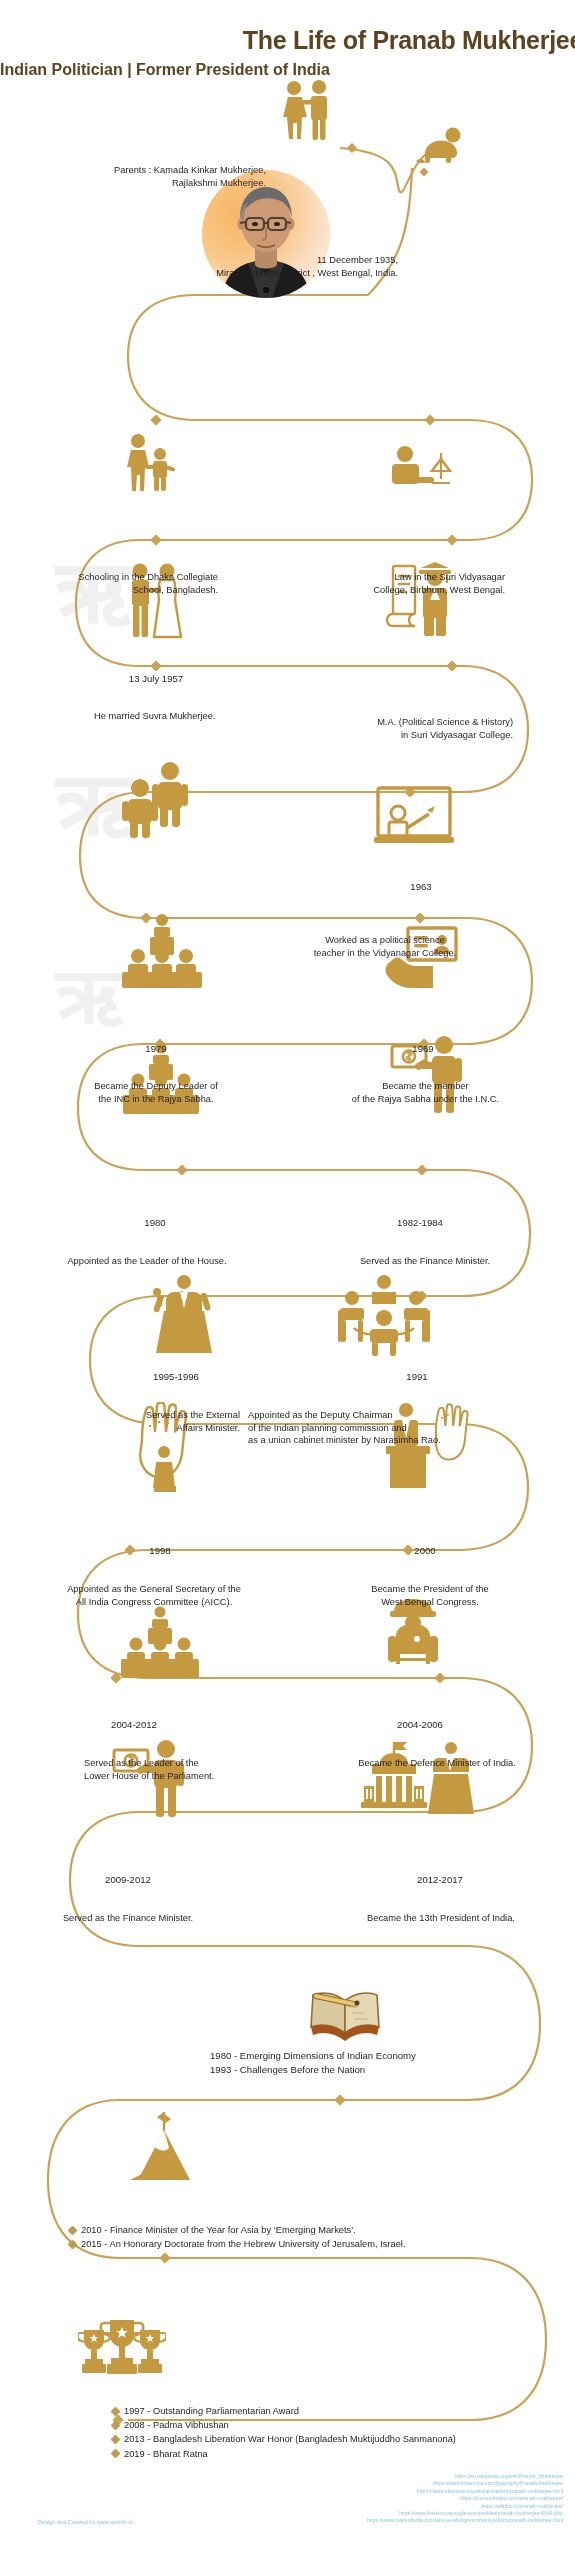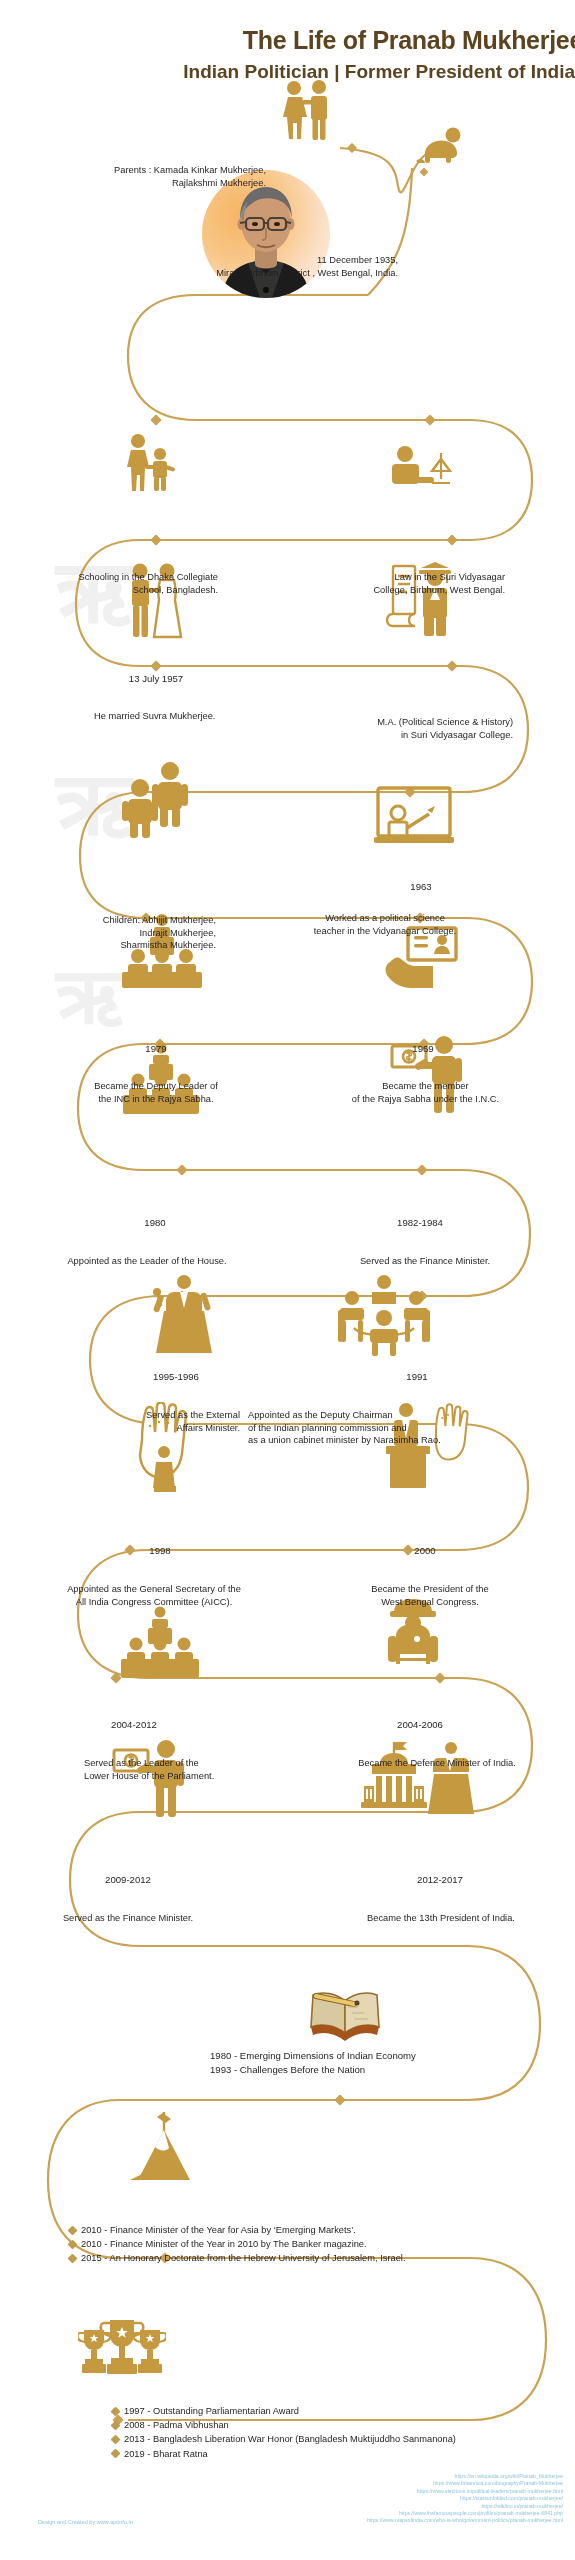--- a/index.html
+++ b/index.html
@@ -25,22 +25,22 @@
     font-size: 25px;
     font-weight: bold;
     color: #5c4420;
     letter-spacing: -0.3px;
   }
   .subtitle {
     position: absolute;
     top: 61px;
     left: 0;
     width: 575px;
-    text-align: right;
-    font-size: 19px;
+    text-align: left;
+    font-size: 16px;
     font-weight: bold;
     color: #5c4420;
   }
   
   #road {
     position: absolute;
     top: 0; left: 0;
     width: 575px;
     height: 2560px;
     pointer-events: none;
@@ -661,26 +661,23 @@
 
   <div class="tx r" style="left:300px; top:547px; width:205px; white-space:pre-line;">Law in the Suri Vidyasagar
 College, Birbhum, West Bengal.</div>
 
   <div class="yr" style="left:96px; top:673px; width:120px;">13 July 1957</div>
   <div class="tx l" style="left:58px; top:686px; width:240px; white-space:pre-line;padding-left:36px;">He married Suvra Mukherjee.</div>
 
   <div class="tx r" style="left:288px; top:692px; width:225px; white-space:pre-line;">M.A. (Political Science &amp; History)
 in Suri Vidyasagar College.</div>
 
-  <div class="tx r" style="left:36px; top:890px; width:180px; white-space:pre-line;">Children:    Abhijit Mukherjee,
-Indrajit Mukherjee,
-Sharmistha Mukherjee.</div>
 
   <div class="yr" style="left:366px; top:881px; width:110px;">1963</div>
-  <div class="tx c" style="left:260px; top:888px; width:250px; white-space:pre-line;">Worked as a political science
+  <div class="tx c" style="left:260px; top:910px; width:250px; white-space:pre-line;">Worked as a political science
 teacher in the Vidyanagar College.</div>
 
   <div class="yr" style="left:106px; top:1043px; width:100px;">1979</div>
   <div class="tx c" style="left:36px; top:1056px; width:240px; white-space:pre-line;">Became the Deputy Leader of
 the INC in the Rajya Sabha.</div>
 
   <div class="yr" style="left:378px; top:1043px; width:90px;">1969</div>
   <div class="tx c" style="left:318px; top:1056px; width:215px; white-space:pre-line;">Became the member
 of the Rajya Sabha under the I.N.C.</div>
 
@@ -722,24 +719,20 @@
 
   <div class="books" style="left:210px; top:2049px; width:340px;">
     <div>1980 - Emerging  Dimensions  of Indian Economy</div>
     <div>1993 - Challenges Before the Nation</div>
   </div>
 
   <div class="bul" style="left:69px; top:2223px; width:490px;">
     <div class="row">
       <span class="dia"></span>
       <span>2010 - Finance Minister of the Year for Asia by ‘Emerging Markets’.</span>
-    </div>
-    <div class="row">
-      <span class="dia"></span>
-      <span>2010 - Finance Minister of the Year in 2010 by The Banker magazine.</span>
     </div>
     <div class="row">
       <span class="dia"></span>
       <span>2015 - An Honorary Doctorate from the Hebrew University of Jerusalem, Israel.</span>
     </div>
   </div>
 
   <div class="bul" style="left:112px; top:2404px; width:470px;">
     <div class="row">
       <span class="dia"></span>

